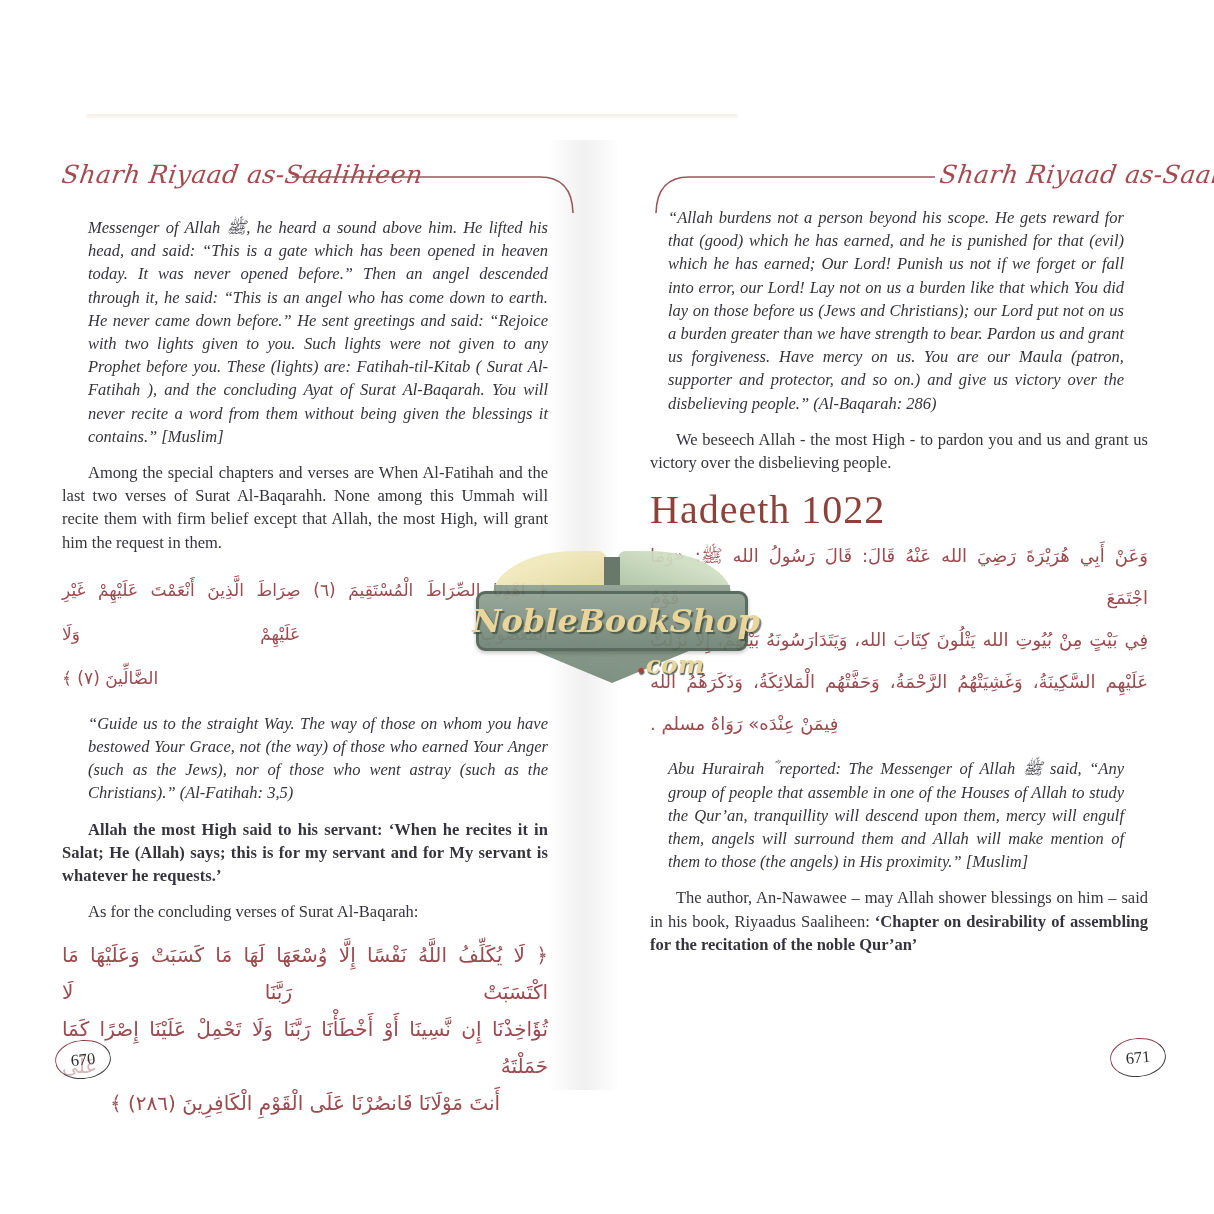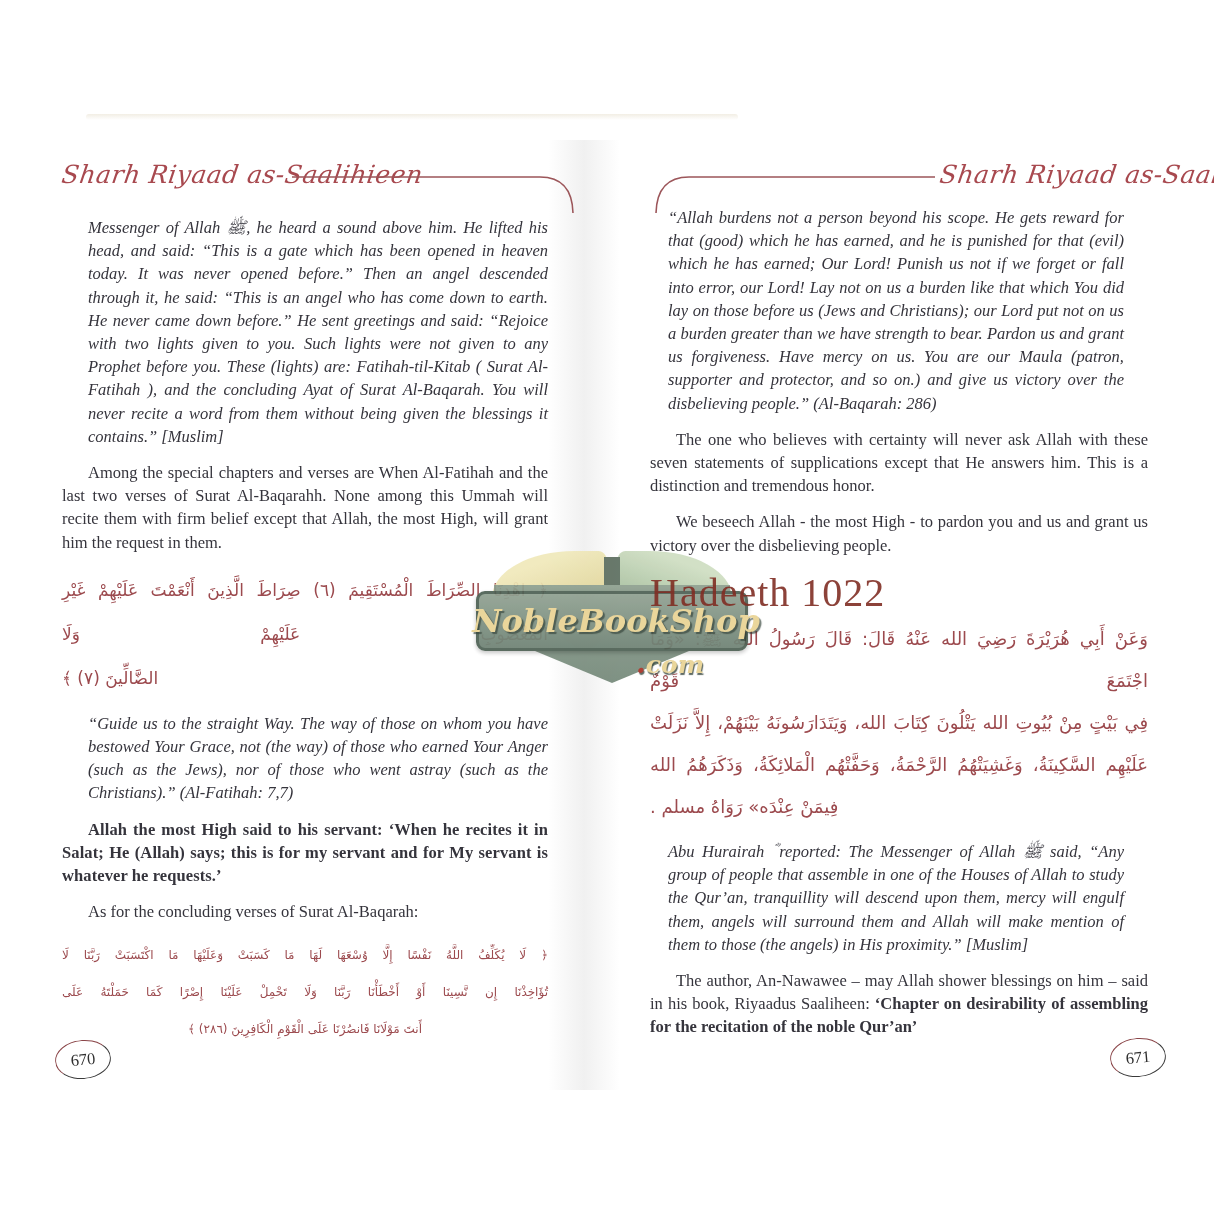--- a/index.html
+++ b/index.html
@@ -36,21 +36,21 @@
   .page-body > :first-child{margin-top:0;}
   .para{margin:13px 0 0 0;text-align:justify;text-indent:26px;}
   .strong{font-weight:bold;letter-spacing:0.1px;font-family:Liberation Serif, serif;}
   .bold-part{font-weight:bold;}
   
   .arabic{margin-top:14px;color:#9c4a4e;font-family:"DejaVu Sans",sans-serif;}
   .ar{direction:rtl;text-align:justify;text-align-last:justify;}
   .ar.last-left{text-align-last:left;}
   .ar.last-center{text-align-last:center;}
   .fatihah .ar{font-size:17px;line-height:44px;}
-  .baqarah .ar{font-size:12px;line-height:37px;}
+  .baqarah .ar{font-size:20px;line-height:37px;}
   .hadith .ar{font-size:18px;line-height:42px;}
   
   .hadeeth-heading{
     position:relative;z-index:7;margin:24px 0 0 0;
     font-family:Liberation Serif, serif;font-weight:500;
     font-size:40px;color:rgba(128,46,36,0.9);letter-spacing:1px;
   }
   
   .page-oval{
     position:absolute;width:54px;height:37px;border-radius:50%;
@@ -116,33 +116,32 @@
   </svg>
   <div class="script-title" id="header-right-title">Sharh Riyaad as-Saalihieen</div>
 
   <div class="page-body" id="left-page">
     <p class="quote">Messenger of Allah ﷺ, he heard a sound above him. He lifted his head, and said: “This is a gate which has been opened in heaven today. It was never opened before.” Then an angel descended through it, he said: “This is an angel who has come down to earth. He never came down before.” He sent greetings and said: “Rejoice with two lights given to you. Such lights were not given to any Prophet before you. These (lights) are: Fatihah-til-Kitab ( Surat Al-Fatihah ), and the concluding Ayat of Surat Al-Baqarah. You will never recite a word from them without being given the blessings it contains.” [Muslim]</p>
     <p class="para">Among the special chapters and verses are When Al-Fatihah and the last two verses of Surat Al-Baqarahh. None among this Ummah will recite them with firm belief except that Allah, the most High, will grant him the request in them.</p>
     <div class="arabic fatihah">
       <div class="ar">﴿ اهْدِنَا الصِّرَاطَ الْمُسْتَقِيمَ (٦) صِرَاطَ الَّذِينَ أَنْعَمْتَ عَلَيْهِمْ غَيْرِ الْمَغْضُوبِ عَلَيْهِمْ وَلَا</div>
       <div class="ar last-left">الضَّالِّينَ (٧) ﴾</div>
     </div>
-    <p class="quote">“Guide us to the straight Way. The way of those on whom you have bestowed Your Grace, not (the way) of those who earned Your Anger (such as the Jews), nor of those who went astray (such as the Christians).” (Al-Fatihah: 7,7)</p>
+    <p class="quote">“Guide us to the straight Way. The way of those on whom you have bestowed Your Grace, not (the way) of those who earned Your Anger (such as the Jews), nor of those who went astray (such as the Christians).” (Al-Fatihah: 3,5)</p>
     <p class="para strong">Allah the most High said to his servant: ‘When he recites it in Salat; He (Allah) says; this is for my servant and for My servant is whatever he requests.’</p>
     <p class="para">As for the concluding verses of Surat Al-Baqarah:</p>
     <div class="arabic baqarah">
       <div class="ar">﴿ لَا يُكَلِّفُ اللَّهُ نَفْسًا إِلَّا وُسْعَهَا لَهَا مَا كَسَبَتْ وَعَلَيْهَا مَا اكْتَسَبَتْ رَبَّنَا لَا</div>
       <div class="ar">تُؤَاخِذْنَا إِن نَّسِينَا أَوْ أَخْطَأْنَا رَبَّنَا وَلَا تَحْمِلْ عَلَيْنَا إِصْرًا كَمَا حَمَلْتَهُ عَلَى</div>
       <div class="ar last-center">أَنتَ مَوْلَانَا فَانصُرْنَا عَلَى الْقَوْمِ الْكَافِرِينَ (٢٨٦) ﴾</div>
     </div>
   </div>
 
   <div class="page-body" id="right-page">
     <p class="quote">“Allah burdens not a person beyond his scope. He gets reward for that (good) which he has earned, and he is punished for that (evil) which he has earned; Our Lord! Punish us not if we forget or fall into error, our Lord! Lay not on us a burden like that which You did lay on those before us (Jews and Christians); our Lord put not on us a burden greater than we have strength to bear. Pardon us and grant us forgiveness. Have mercy on us. You are our Maula (patron, supporter and protector, and so on.) and give us victory over the disbelieving people.” (Al-Baqarah: 286)</p>
-    <p class="para">The one who believes with certainty will never ask Allah with these seven statements of supplications except that He answers him. This is a distinction and tremendous honor.</p>
     <p class="para">We beseech Allah - the most High - to pardon you and us and grant us victory over the disbelieving people.</p>
     <h2 class="hadeeth-heading">Hadeeth 1022</h2>
     <div class="arabic hadith">
       <div class="ar">وَعَنْ أَبِي هُرَيْرَةَ رَضِيَ الله عَنْهُ قَالَ: قَالَ رَسُولُ الله ﷺ: «وَمَا اجْتَمَعَ قَوْمٌ</div>
       <div class="ar">فِي بَيْتٍ مِنْ بُيُوتِ الله يَتْلُونَ كِتَابَ الله، وَيَتَدَارَسُونَهُ بَيْنَهُمْ، إِلاَّ نَزَلَتْ</div>
       <div class="ar">عَلَيْهِم السَّكِينَةُ، وَغَشِيَتْهُمُ الرَّحْمَةُ، وَحَفَّتْهُم الْمَلائِكَةُ، وَذَكَرَهُمُ الله</div>
       <div class="ar last-left">فِيمَنْ عِنْدَه» رَوَاهُ مسلم .</div>
     </div>
     <p class="quote">Abu Hurairah ؓ reported: The Messenger of Allah ﷺ said, “Any group of people that assemble in one of the Houses of Allah to study the Qur’an, tranquillity will descend upon them, mercy will engulf them, angels will surround them and Allah will make mention of them to those (the angels) in His proximity.” [Muslim]</p>
     <p class="para"><span>The author, An-Nawawee – may Allah shower blessings on him – said in his book, Riyaadus Saaliheen: </span><span class="bold-part">‘Chapter on desirability of assembling for the recitation of the noble Qur’an’</span></p>

